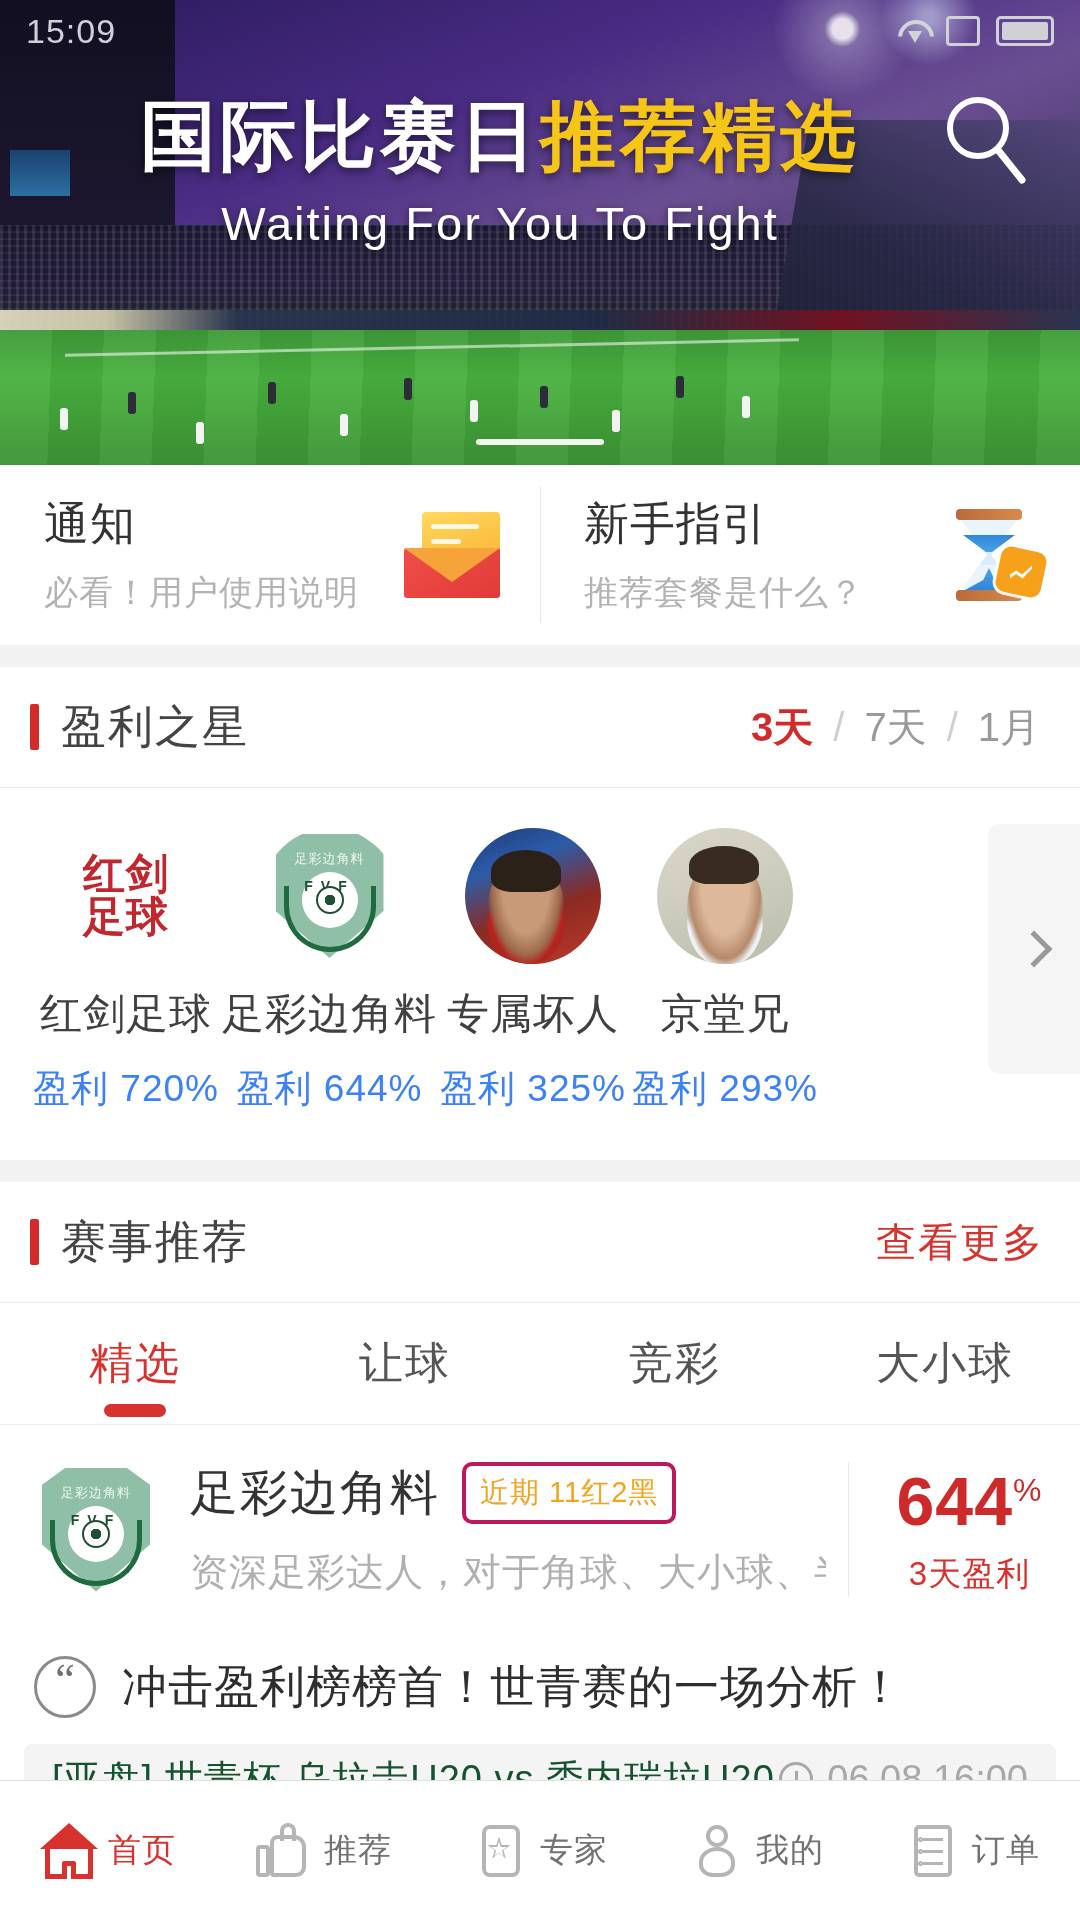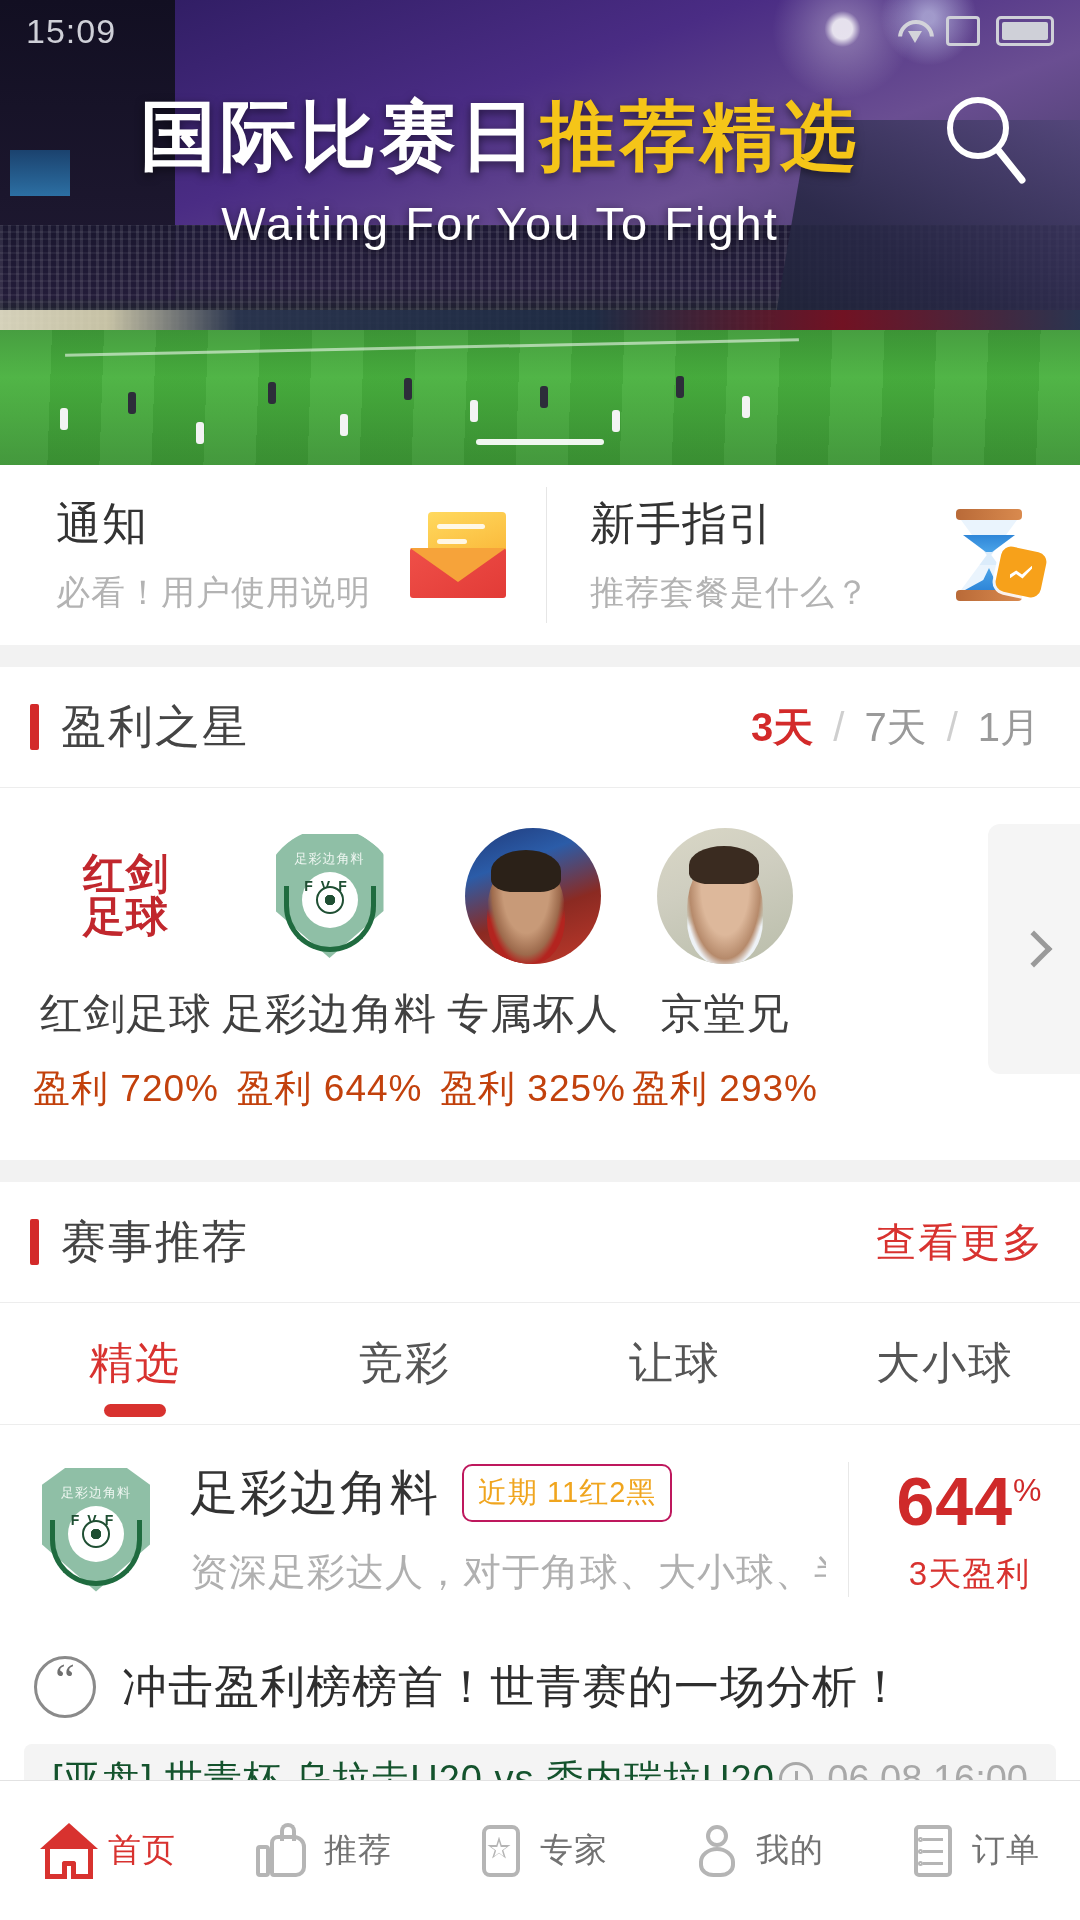--- a/index.html
+++ b/index.html
@@ -100,21 +100,21 @@
     margin-top:20px; font-size:47px; color:#ffffff; letter-spacing:2px;
     text-shadow:0 2px 8px rgba(0,0,0,.5); font-weight:300;
   }
   .banner-indicator {
     position:absolute; left:50%; transform:translateX(-50%); bottom:20px;
     width:128px; height:6px; background:rgba(255,255,255,.92); border-radius:3px; z-index:5;
   }
 
   
   .quick-row {
-    display:flex; width:1080px; height:180px; background:#fff;padding-left:12px;
+    display:flex; width:1080px; height:180px; background:#fff;
   }
   .quick-card {
     flex:1; display:flex; align-items:center; justify-content:space-between;
     padding:0 40px 0 44px; position:relative;
   }
   .quick-card + .quick-card:before{
     content:""; position:absolute; left:0; top:22px; bottom:22px; width:1px; background:#e6e6e6;
   }
   .quick-text .qt-title { font-size:45px; color:#333; letter-spacing:1px; }
   .quick-text .qt-sub { margin-top:16px; font-size:34px; color:#b3b3b3; letter-spacing:1px; }
@@ -215,21 +215,21 @@
     content:""; position:absolute; left:30px; top:26px; width:76px; height:110px;
     background:radial-gradient(ellipse at 50% 30%, #ddb89b 0 44%, #b68a6b 66%, rgba(0,0,0,0) 76%),
                linear-gradient(180deg,rgba(0,0,0,0) 56%,#eef2f6 66%);
     border-radius:50% 50% 40% 40%;
   }
   .av-photo2:before{
     content:""; position:absolute; left:32px; top:18px; width:70px; height:38px;
     background:#3a2b20; border-radius:50% 50% 28% 28%; z-index:2;
   }
   .star-name { font-size:42px; color:#404040; letter-spacing:1px; white-space:nowrap; }
-  .star-profit { font-size:37px; color:#c2410c; letter-spacing:1px; white-space:nowrap; }
+  .star-profit { font-size:37px; color:#3b82f6; letter-spacing:1px; white-space:nowrap; }
   .stars-next {
     position:absolute; right:0; top:36px; width:92px; height:250px;
     background:#f5f5f5; border-radius:12px 0 0 12px;
     display:flex; align-items:center; justify-content:center;
   }
   .chev-r { width:26px; height:26px; border-top:5px solid #9a9a9a; border-right:5px solid #9a9a9a; transform:rotate(45deg); }
 
   
   .shield { width:136px; height:136px; position:relative; }
   .shield .bg {
@@ -265,21 +265,21 @@
     width:62px; height:13px; background:#d8322f; border-radius:7px;
   }
 
   
   .expert-row { display:flex; align-items:center; border-top:1px solid #ededed; padding:36px 0 32px 28px; }
   .expert-logo { flex:0 0 140px; }
   .expert-main { flex:1; padding:0 22px 0 22px; min-width:0; }
   .expert-line1 { display:flex; align-items:center; gap:22px; }
   .expert-name { font-size:48px; color:#333; letter-spacing:2px; white-space:nowrap; }
   .expert-badge {
-    border:2px solid #be185d; color:#f0a51e; border-radius:10px;
+    border:4px solid #be185d; color:#f0a51e; border-radius:10px;
     font-size:29px; padding:7px 14px; letter-spacing:1px; white-space:nowrap;
   }
   .expert-desc {
     margin-top:22px; font-size:38px; color:#b0b0b0; letter-spacing:1px;
     white-space:nowrap; overflow:hidden; text-overflow:clip;
   }
   .expert-stat {
     flex:0 0 232px; border-left:1px solid #e8e8e8; text-align:center; padding-left:10px;
   }
   .stat-num { font-size:68px; color:#cf2a2a; font-weight:bold; letter-spacing:1px; }
@@ -494,22 +494,22 @@
     <div class="sec-head">
       <div class="sec-title">
         <span class="sec-bar"></span>
         <span class="sec-name">赛事推荐</span>
       </div>
       <span class="sec-more">查看更多</span>
     </div>
 
     <div class="match-tabs">
       <div class="m-tab active">精选</div>
+      <div class="m-tab">让球</div>
       <div class="m-tab">竞彩</div>
-      <div class="m-tab">让球</div>
       <div class="m-tab">大小球</div>
     </div>
 
     <div class="expert-row">
       <div class="expert-logo">
         <div class="shield">
           <div class="bg"></div>
           <div class="cap-text">足彩边角料</div>
           <div class="disc"></div>
           <div class="vfv">FVF</div>

